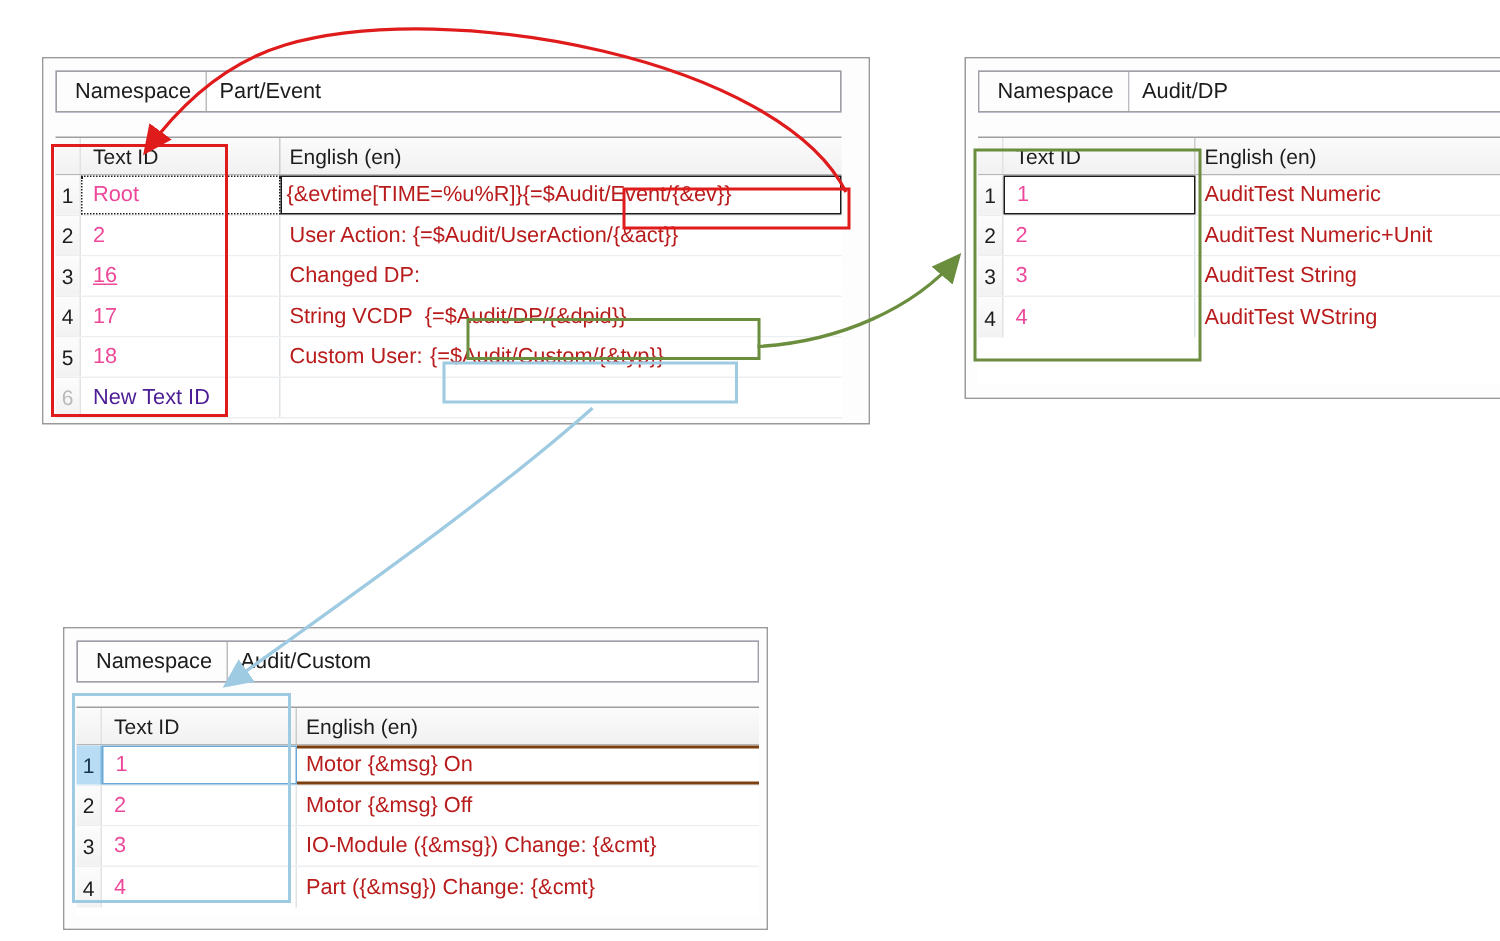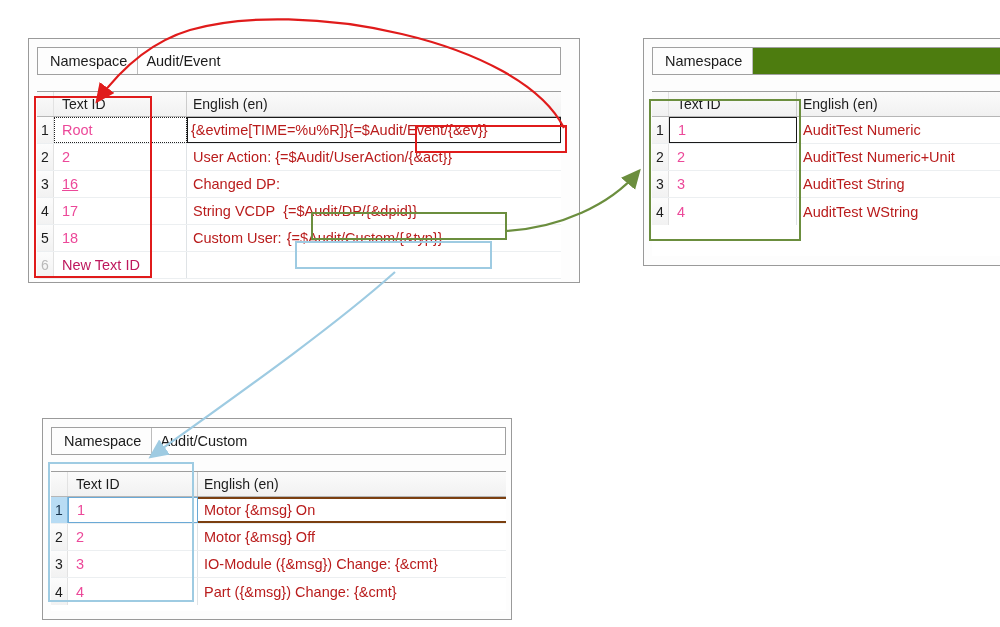--- a/index.html
+++ b/index.html
@@ -33,21 +33,21 @@
   
   .ns-row {
     position: absolute;
     left: 8px;
     top: 8px;
     height: 28px;
     display: flex;
     align-items: stretch;
     box-sizing: border-box;
     border: 1px solid #a0a0a0;
-    background: #4d7c0f;
+    background: #c4b5fd;
   }
   .ns-label {
     display: flex;
     align-items: center;
     padding: 0 10px 0 12px;
     font-size: 14.5px;
     color: #1c1c1c;
     background: #fdfdfd;
     border-right: 1px solid #bdbdbd;
     box-sizing: border-box;
@@ -174,21 +174,21 @@
   }
 </style>
 </head>
 <body>
 
 <div class="panel" style="left:28px; top:38px; width:552px; height:245px;">
   <div class="panel-inner">
 
     <div class="ns-row" style="width:524px;">
       <div class="ns-label">Namespace</div>
-      <div class="ns-value">Audit/Event</div>
+      <div class="ns-value">Part/Event</div>
     </div>
 
     <div class="grid" style="left:8px; top:52px; width:524px; height:190px;">
 
       <div class="grid-head head">
         <div class="cell-rownum"></div>
         <div class="cell-id" style="width:133px;">Text ID</div>
         <div class="cell-en">English (en)</div>
       </div>
 
@@ -226,33 +226,34 @@
         <div class="cell-rownum">5</div>
         <div class="cell-id" style="width:133px;">18</div>
         <div class="cell-en">
           <span>Custom User:</span>
           <span style="margin-left:5px;">{=$Audit/Custom/{&amp;typ}}</span>
         </div>
       </div>
 
       <div class="grid-row" style="color:#b9b9b9;">
         <div class="cell-rownum" style="color:#b9b9b9;">6</div>
-        <div class="cell-id" style="width:133px;color:#be185d;">New Text ID</div>
+        <div class="cell-id" style="width:133px;color:#4c1d95;">New Text ID</div>
         <div class="cell-en"></div>
       </div>
 
     </div>
   </div>
 </div>
 
 <div class="panel" style="left:643px; top:38px; width:365px; height:228px;">
   <div class="panel-inner">
 
     <div class="ns-row" style="width:350px;">
       <div class="ns-label">Namespace</div>
+      <div class="ns-value">Audit/DP</div>
     </div>
 
     <div class="grid" style="left:8px; top:52px; width:350px; height:165px;">
 
       <div class="grid-head head">
         <div class="cell-rownum"></div>
         <div class="cell-id" style="width:128px;">Text ID</div>
         <div class="cell-en">English (en)</div>
       </div>
 

